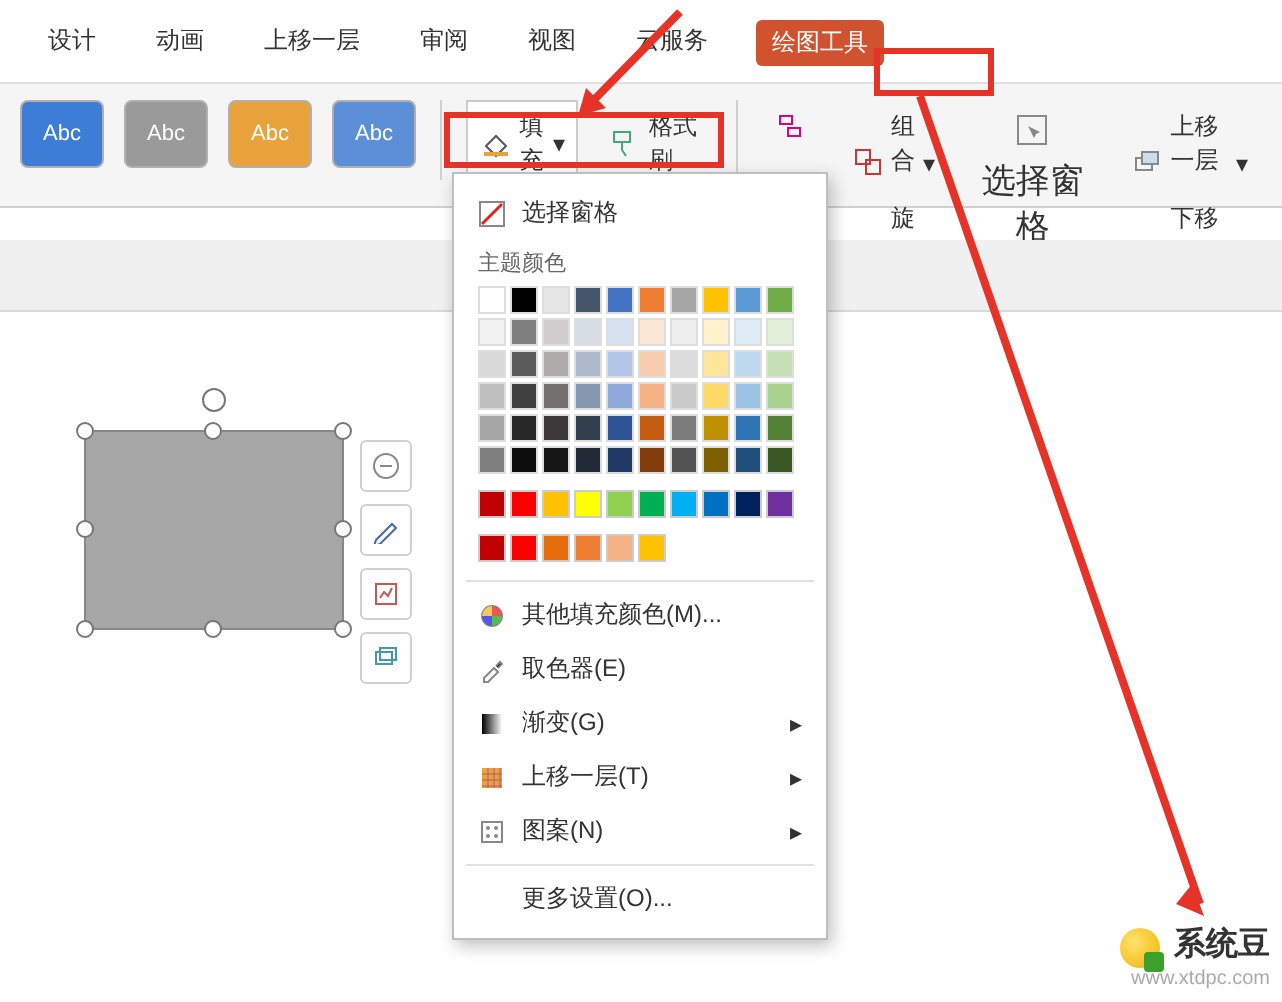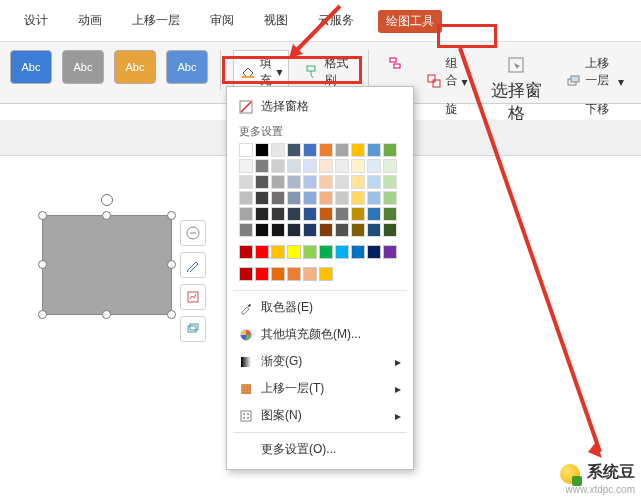--- a/index.html
+++ b/index.html
@@ -171,21 +171,21 @@
 </div>
 
 <div class="dropdown">
   <div class="dd-item">
     <svg width="14" height="14" viewBox="0 0 14 14">
         <rect x="1" y="1" width="12" height="12" fill="none" stroke="#888"></rect>
         <path d="M2 12L12 2" stroke="#d22" stroke-width="1.5"></path>
       </svg>
     <span>选择窗格</span>
   </div>
-  <div class="dd-label">更多设置</div>
+  <div class="dd-label">主题颜色</div>
   <div class="theme-cols" id="theme-grid">
       <div class="tc">
         <div class="sw" style="background: rgb(255, 255, 255);"></div>
         <div class="sw" style="background: rgb(242, 242, 242);"></div>
         <div class="sw" style="background: rgb(216, 216, 216);"></div>
         <div class="sw" style="background: rgb(191, 191, 191);"></div>
         <div class="sw" style="background: rgb(165, 165, 165);"></div>
         <div class="sw" style="background: rgb(127, 127, 127);"></div>
       </div>
       <div class="tc">
@@ -277,34 +277,34 @@
       <div class="sw" style="background: rgb(192, 0, 0);"></div>
       <div class="sw" style="background: rgb(255, 0, 0);"></div>
       <div class="sw" style="background: rgb(228, 108, 10);"></div>
       <div class="sw" style="background: rgb(237, 125, 49);"></div>
       <div class="sw" style="background: rgb(244, 177, 131);"></div>
       <div class="sw" style="background: rgb(255, 192, 0);"></div>
     </div>
   <div class="dd-hr"></div>
   <div class="dd-item">
     <svg width="14" height="14" viewBox="0 0 14 14">
-        <path d="M3 11l5-5 2 2-5 5-2 0z" fill="none" stroke="#888"></path>
-        <path d="M9 5l2-2 1 1-2 2" stroke="#888"></path>
-      </svg>
-    <span>取色器(E)</span>
-  </div>
-  <div class="dd-item">
-    <svg width="14" height="14" viewBox="0 0 14 14">
         <circle cx="7" cy="7" r="5" fill="none" stroke="#888"></circle>
         <path d="M7 2a5 5 0 0 1 5 5h-5z" fill="#e55"></path>
         <path d="M12 7a5 5 0 0 1-5 5V7z" fill="#5b5"></path>
         <path d="M7 12a5 5 0 0 1-5-5h5z" fill="#55e"></path>
         <path d="M2 7a5 5 0 0 1 5-5v5z" fill="#ec5"></path>
       </svg>
     <span>其他填充颜色(M)...</span>
+  </div>
+  <div class="dd-item">
+    <svg width="14" height="14" viewBox="0 0 14 14">
+        <path d="M3 11l5-5 2 2-5 5-2 0z" fill="none" stroke="#888"></path>
+        <path d="M9 5l2-2 1 1-2 2" stroke="#888"></path>
+      </svg>
+    <span>取色器(E)</span>
   </div>
   <div class="dd-item">
     <svg width="14" height="14" viewBox="0 0 14 14">
         <defs>
           <linearGradient id="g1">
             <stop offset="0" stop-color="#000"></stop>
             <stop offset="1" stop-color="#fff"></stop>
           </linearGradient>
         </defs>
         <rect x="2" y="2" width="10" height="10" fill="url(#g1)"></rect>

